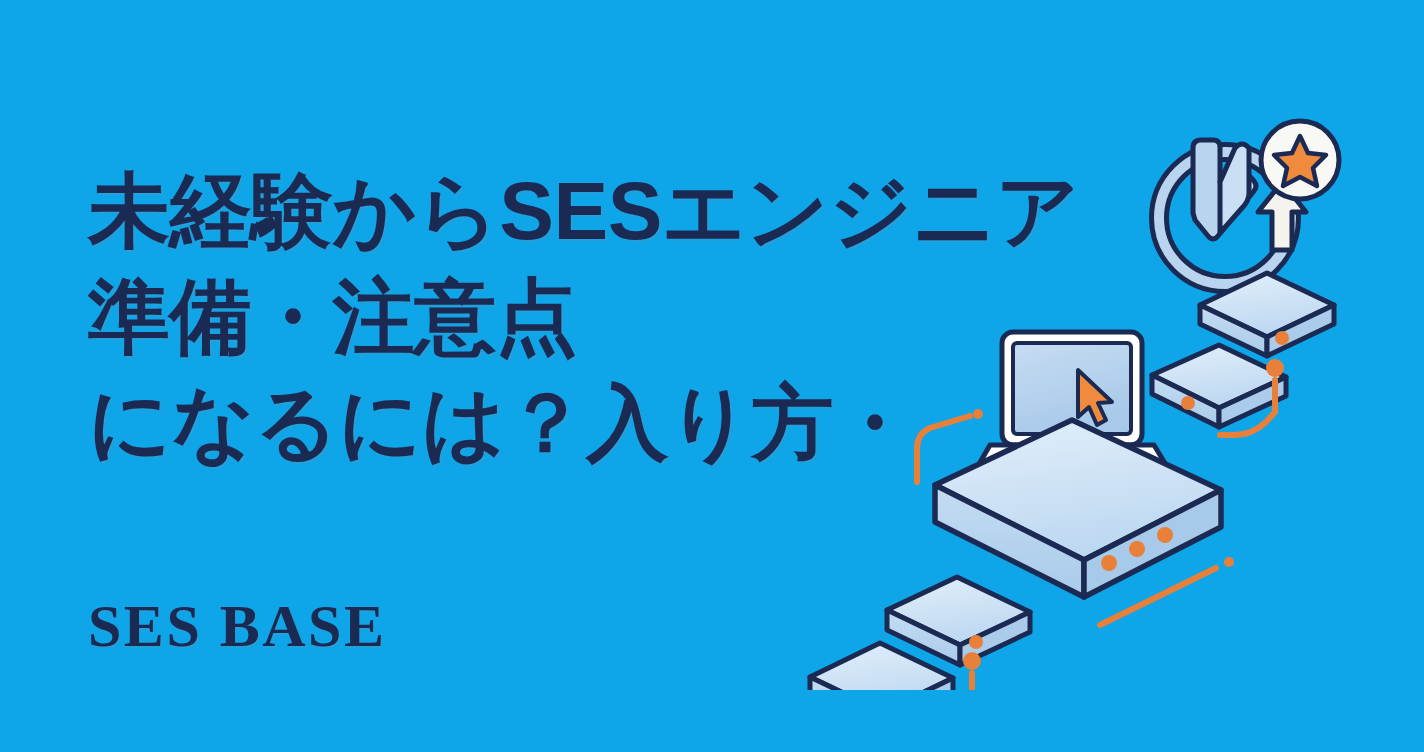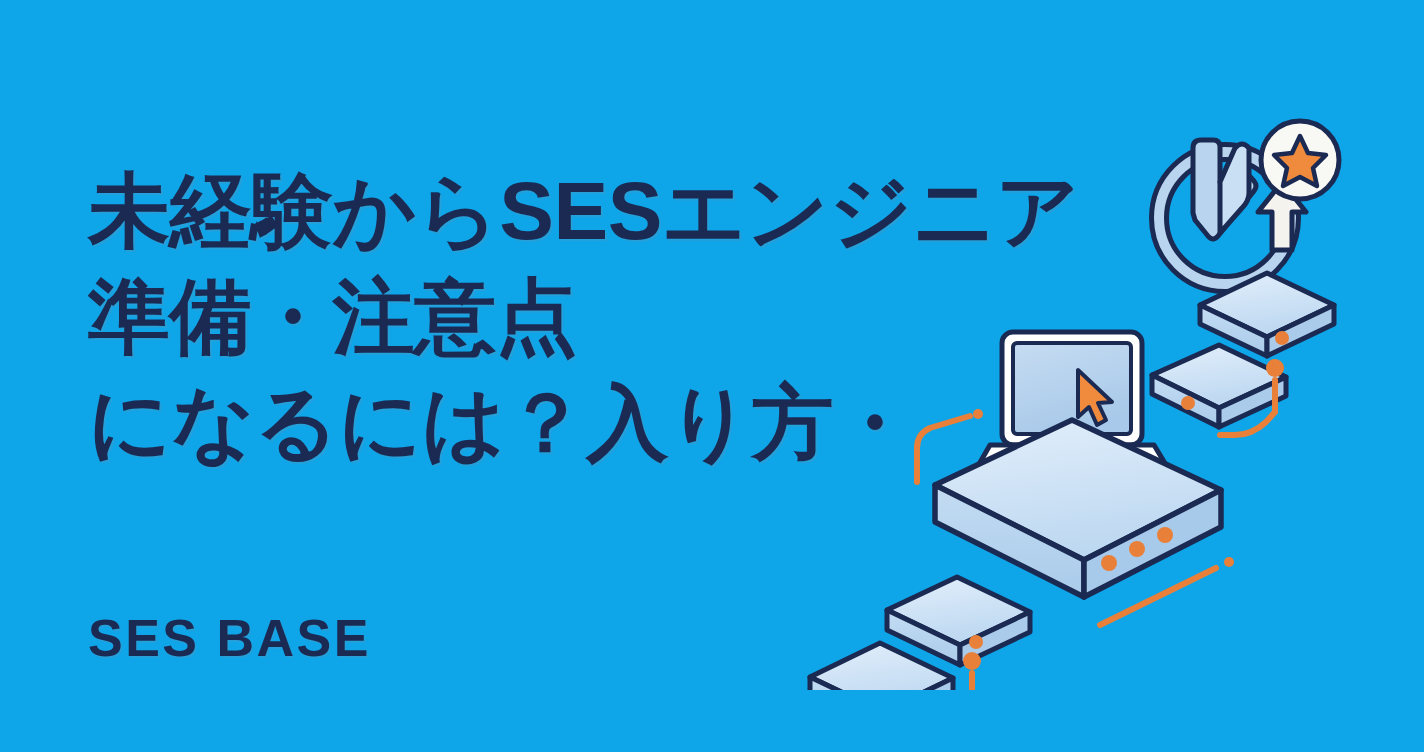--- a/index.html
+++ b/index.html
@@ -31,25 +31,25 @@
     line-height: 106px;
     letter-spacing: -0.5px;
     white-space: nowrap;
     text-shadow: 2px 2px 0 rgba(140,140,150,0.18);
   }
 
   
   #brand {
     position: absolute;
     left: 88px;
-    top: 608px;
+    top: 592px;
     color: #1b2a52;
-    font-family: Liberation Sans, sans-serif;
+    font-family: Liberation Serif, serif;
     font-weight: 700;
-    font-size: 52px;
+    font-size: 60px;
     letter-spacing: 2.5px;
     text-shadow: 1.5px 1.5px 0 rgba(140,140,150,0.18);
   }
 
   
   #illustration {
     position: absolute;
     left: 780px;
     top: 70px;
     width: 644px;

